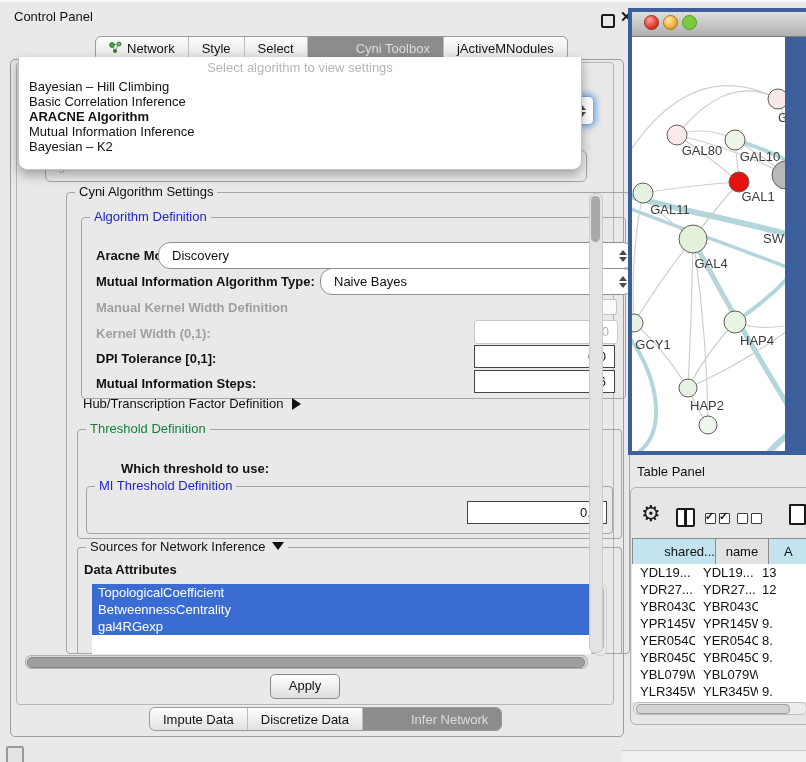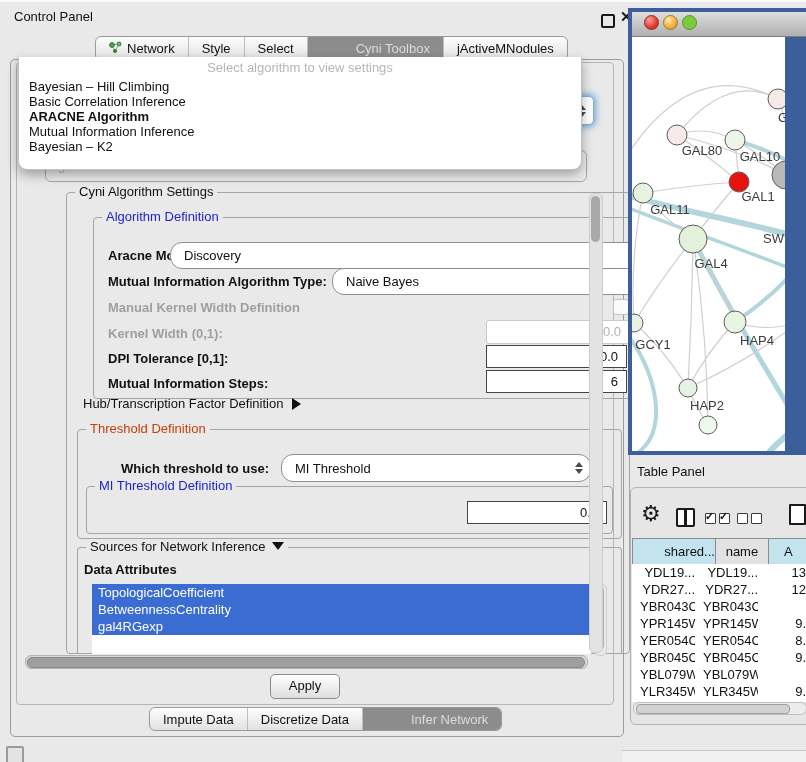--- a/index.html
+++ b/index.html
@@ -28,21 +28,21 @@
   .algo-item.bold{font-weight:bold;}
   
   #bg-combo{left:45px;top:150px;width:528px;height:30px;border:1px solid #a6a6a6;border-radius:6px;background:#ededed;
             color:#b2b2b2;line-height:30px;padding-left:12px;z-index:10;}
   #bg-spinner{left:572px;top:96px;width:20px;height:27px;border:1px solid #86acda;border-radius:5px;background:#fff;
               box-shadow:0 0 6px 2px rgba(95,155,220,.85);z-index:9;}
   
   .group{position:absolute;border:1px solid #a5a5a5;border-radius:4px;}
   .legend{position:absolute;top:-9px;left:8px;background:#e9e9e9;padding:0 4px;white-space:nowrap;}
   .legend.blue{color:#2222cc;}
-  .legend.green{color:#c2410c;}
+  .legend.green{color:#15803d;}
   .lbl{position:absolute;font-weight:bold;white-space:nowrap;}
   .lbl.dis{color:#9f9f9f;}
   .combo{position:absolute;background:#fff;border:1px solid #8f8f8f;border-radius:12px;display:flex;align-items:center;
          padding-left:13px;}
   .arrows{position:absolute;right:7px;top:50%;transform:translateY(-50%);display:flex;flex-direction:column;gap:2px;}
   .tri-up{width:0;height:0;border-left:4px solid transparent;border-right:4px solid transparent;border-bottom:5px solid #4a4a4a;}
   .tri-dn{width:0;height:0;border-left:4px solid transparent;border-right:4px solid transparent;border-top:5px solid #4a4a4a;}
   .field{position:absolute;background:#fff;text-align:right;padding-right:8px;}
   .field.en{border:1.5px solid #444;}
   .field.dis{border:1px solid #c9c9c9;color:#b1b1b1;border-radius:3px;}
@@ -88,21 +88,21 @@
   #tb-unchecked{left:737px;top:513px;}
   .cb{width:9px;height:9px;border:1.5px solid #3a3a3a;border-radius:1px;background:#fff;position:relative;}
   .cb.c::after{content:"✓";position:absolute;top:-4px;left:-1px;font-size:11px;font-weight:bold;color:#1a1a1a;}
   #tb-doc{left:789px;top:504px;width:13px;height:17px;border:2.5px solid #1a1a1a;border-radius:1px;background:#fff;}
   #tp-table{left:632px;top:538px;width:176px;border:1px solid #8b8b8b;background:#fff;}
   #tp-header{display:flex;height:25px;border-bottom:1px solid #8b8b8b;}
   .th{border-right:1px solid #8b8b8b;text-align:center;line-height:25px;background:#e2e2e2;overflow:hidden;white-space:nowrap;}
   .th.hl{background:#c3e3ef;}
   #tp-body{position:absolute;left:632px;top:564px;width:174px;height:138px;overflow:hidden;background:#fff;}
   .tr{display:flex;height:17px;line-height:17px;}
-  .td{overflow:hidden;white-space:nowrap;padding-left:8px;text-align:right;}
+  .td{overflow:hidden;white-space:nowrap;padding-left:8px;}
   #tp-hscroll{left:633px;top:702px;width:172px;height:11px;background:#ececec;border:1px solid #bdbdbd;border-radius:6px;}
   #tp-hthumb{left:635px;top:703.5px;width:152px;height:8px;background:#d2d2d2;border:1px solid #9f9f9f;border-radius:4px;}
 </style>
 </head>
 <body>
 
 <div class="abs" id="cp-titlebar"></div>
 <div class="abs" id="cp-title">Control Panel</div>
 <div class="abs" id="cp-float"></div>
 <div class="abs" id="cp-close">✕</div>
@@ -151,21 +151,21 @@
       <div class="algo-item">Basic Correlation Inference</div>
       <div class="algo-item bold">ARACNE Algorithm</div>
       <div class="algo-item">Mutual Information Inference</div>
       <div class="algo-item">Bayesian – K2</div>
     </div>
 </div>
 
 <div class="group" id="g-settings" style="left:22px;top:192px;width:562px;height:460px;margin-left:44px;">
   <span class="legend">Cyni Algorithm Settings</span>
 
-  <div class="group" style="left:26px;top:24px;width:543px;height:180px;text-decoration:underline;">
+  <div class="group" style="left:14px;top:24px;width:543px;height:180px;text-decoration:underline;">
     <span class="legend blue">Algorithm Definition</span>
     <span class="lbl" style="left:14px;top:30px;">Aracne Mode:</span>
     <div class="combo" style="left:76px;top:24px;width:462px;height:25px;">
       <span>Discovery</span>
       <span class="arrows">
           <span class="tri-up"></span>
           <span class="tri-dn"></span>
         </span>
     </div>
     <span class="lbl" style="left:14px;top:56px;">Mutual Information Algorithm Type:</span>
@@ -186,27 +186,20 @@
     <div class="field en" style="left:392px;top:152px;width:131px;height:21px;line-height:21px;">6</div>
   </div>
 
   <div class="abs" style="left:16px;top:203px;white-space:nowrap;">
     <span>Hub/Transcription Factor Definition</span><span class="tri-right"></span>
   </div>
 
   <div class="group" style="left:10px;top:236px;width:543px;height:108px;">
     <span class="legend green">Threshold Definition</span>
     <span class="lbl" style="left:43px;top:31px;">Which threshold to use:</span>
-    <div class="combo" style="left:203px;top:24px;width:295px;height:26px;">
-      <span>MI Threshold</span>
-      <span class="arrows">
-          <span class="tri-up"></span>
-          <span class="tri-dn"></span>
-        </span>
-    </div>
     <div class="group" style="left:8px;top:56px;width:525px;height:46px;">
       <span class="legend blue">MI Threshold Definition</span>
       <div class="field en" style="left:380px;top:14px;width:130px;height:21px;line-height:21px;">0.5</div>
     </div>
   </div>
 
   <div class="group" style="left:10px;top:354px;width:543px;height:106px;border-bottom:none;border-radius:4px 4px 0 0;">
     <span class="legend"><span>Sources for Network Inference</span><span class="tri-down-s"></span></span>
     <span class="lbl" style="left:6px;top:14px;">Data Attributes</span>
     <div id="attr-list">

